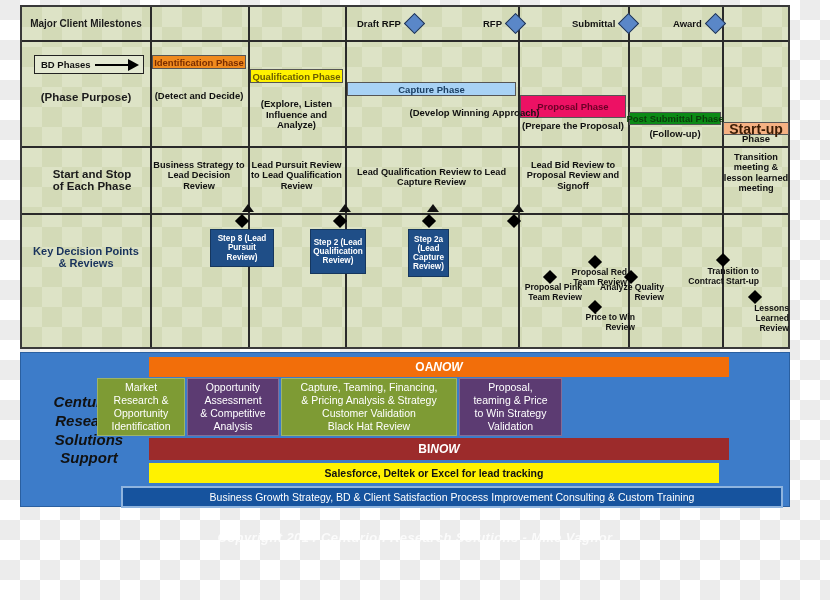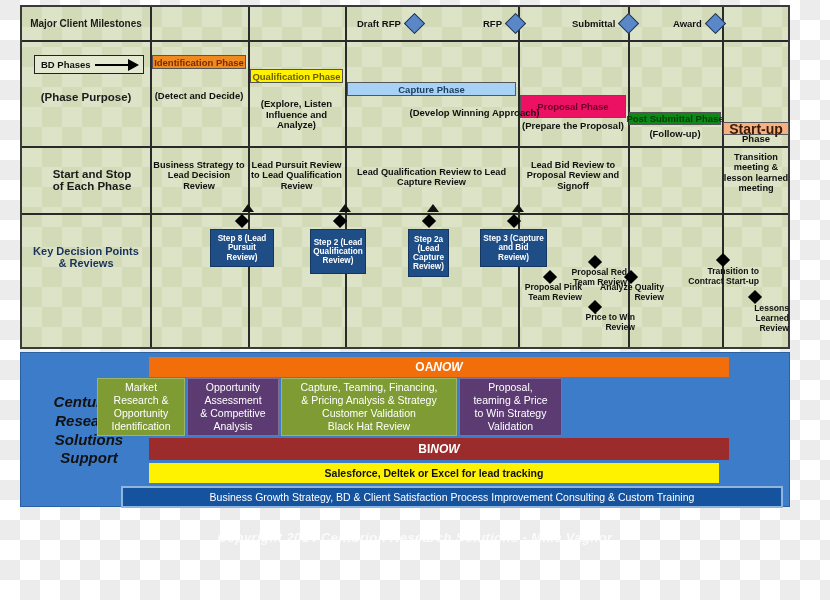--- a/index.html
+++ b/index.html
@@ -193,23 +193,20 @@
 Qualification
 Review)</div>
 
   <div class="blkdia" style="left:402px;top:209px;"></div>
   <div class="stepbox" style="left:386px;top:222px;width:41px;height:48px;">Step 2a
 (Lead
 Capture
 Review)</div>
 
   <div class="blkdia" style="left:487px;top:209px;"></div>
-  <div class="stepbox" style="left:458px;top:222px;width:67px;height:38px;">Step 3
-(Capture and
-Bid Review)</div>
 
   <div class="blkdia" style="left:523px;top:265px;"></div>
   <div class="dplabel" style="left:496px;top:276px;width:64px;">Proposal
 Pink Team
 Review</div>
 
   <div class="blkdia" style="left:568px;top:250px;"></div>
   <div class="dplabel" style="left:541px;top:261px;width:64px;">Proposal
 Red Team
 Review</div>

